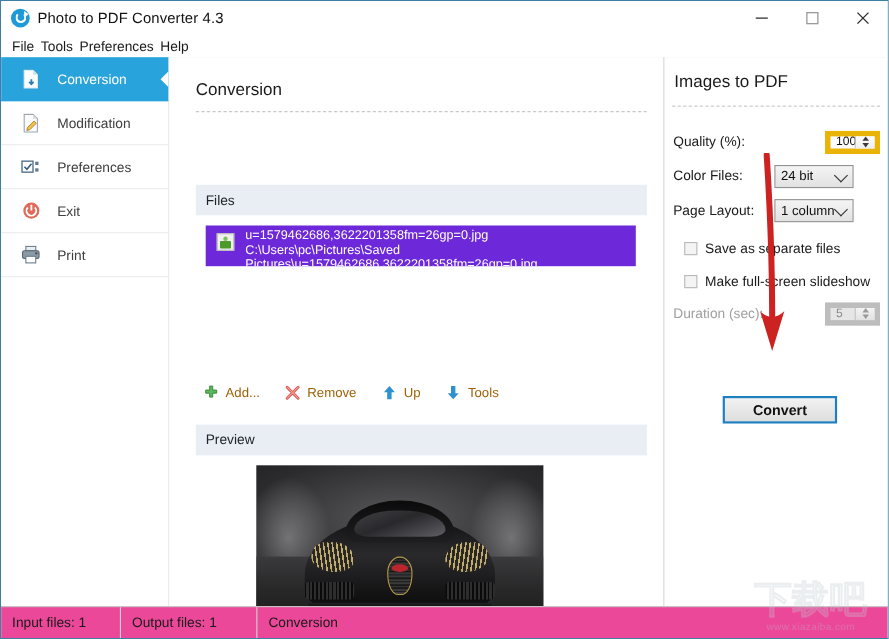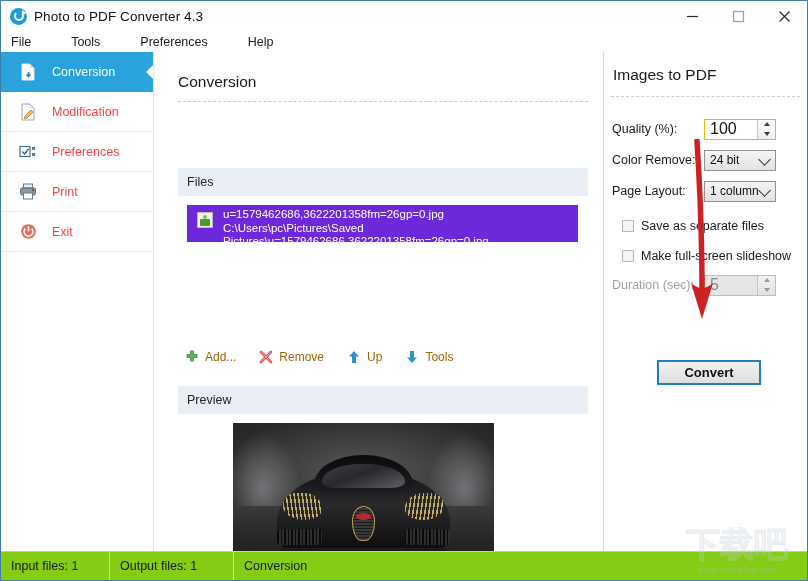--- a/index.html
+++ b/index.html
@@ -63,38 +63,38 @@
   .win-btn svg { display: block; }
 
   
   .menubar {
     position: absolute; left: 0; top: 30px; width: 806px; height: 21px;
     background: #ffffff;
     display: flex; align-items: center;
     font-size: 12.5px; color: #1a1a1a;
     border-bottom: 1px solid #dcdcdc;
   }
-  .menu-item { padding: 0 20px; line-height: 20px; }
+  .menu-item { padding: 0 3px; line-height: 20px; }
   .menu-item:first-child { padding-left: 10px; }
 
   
   .sidebar {
     position: absolute; left: 0; top: 51px; width: 152px; bottom: 29px;
     background: #ffffff;
     border-right: 1px solid #e3e3e3;
   }
   .side-item {
     position: relative;
     height: 40px;
     display: flex; align-items: center;
     padding-left: 17px;
     box-sizing: border-box;
     border-bottom: 1px solid #ebebeb;
     font-size: 12.5px;
-    color: #ef4444;
+    color: #404040;
   }
   .side-item.active {
     background: #29a3dc;
     color: #ffffff;
     border-bottom: 1px solid #29a3dc;
   }
   .side-item.active::after {
     content: "";
     position: absolute; right: 0; top: 50%;
     transform: translateY(-50%);
@@ -274,25 +274,26 @@
     border-top: 1px dashed #cdcdcd;
   }
   .frow {
     position: absolute; left: 8px; right: 7px; height: 22px;
     display: flex; align-items: center;
   }
   .flabel { font-size: 12.5px; color: #1a1a1a; width: 92px; flex: 0 0 auto; }
   .flabel.dim { color: #a0a0a0; }
   .spin {
     width: 72px; height: 21px; box-sizing: border-box;
-    border: 1px solid #eab308; background: #ffffff;
-    display: flex; align-items: center;
-    font-size: 16px; color: #111;
+    border: 5px solid #eab308; background: #ffffff;
+    display: flex; align-items: center;
+    font-size: 11px; color: #111;
     padding-left: 5px;
     position: relative;
+    margin-left: 46px;
   }
   .spin.dim { background: #e6e6e6; border-color: #bdbdbd; color: #8a8a8a; }
   .spin-btns {
     position: absolute; right: 0; top: 0; bottom: 0; width: 17px;
     border-left: 1px solid #c4c4c4;
     background: linear-gradient(to bottom, #fdfdfd, #eeeeee);
     display: flex; flex-direction: column;
   }
   .spin-btns > div {
     flex: 1; display: flex; align-items: center; justify-content: center;
@@ -348,21 +349,21 @@
   
   .red-arrow {
     position: absolute; left: 680px; top: 138px;
     width: 40px; height: 182px;
     pointer-events: none;
   }
 
   
   .statusbar {
     position: absolute; left: 0; bottom: 0; width: 806px; height: 28px;
-    background: #84cc16;
+    background: #ec4899;
     border-top: 1px solid #c9c9c9;
     display: flex; align-items: center;
     font-size: 12.5px; color: #1a1a1a;
   }
   .st-cell { height: 28px; display: flex; align-items: center; padding: 0 10px; }
   .st-sep { width: 1px; height: 28px; background: #d2d2d2; }
 
   
   .watermark {
     position: absolute; right: 8px; bottom: 5px;
@@ -443,39 +444,39 @@
           <path d="M3.2 7.6 l2.3 2.3 l4.1 -5" stroke="#2e5d82" stroke-width="1.4" fill="none"></path>
           <rect x="13" y="3" width="3" height="3" fill="#5d7c94"></rect>
           <rect x="13" y="9" width="3" height="3" fill="#5d7c94"></rect>
         </svg>
       </span>
       <span class="side-label">Preferences</span>
     </div>
 
     <div class="side-item">
       <span class="side-icon">
+        <svg width="17" height="17" viewBox="0 0 17 17">
+          <circle cx="8.5" cy="8.5" r="7.3" fill="#e06a5a"></circle>
+          <path d="M5.3 5.6 a4.4 4.4 0 1 0 6.4 0" stroke="#ffffff" stroke-width="1.7" fill="none"></path>
+          <line x1="8.5" y1="3.2" x2="8.5" y2="8.4" stroke="#ffffff" stroke-width="1.7"></line>
+        </svg>
+      </span>
+      <span class="side-label">Exit</span>
+    </div>
+
+    <div class="side-item">
+      <span class="side-icon">
         <svg width="18" height="17" viewBox="0 0 18 17">
           <rect x="4.5" y="1" width="9" height="4" fill="#e9eef2" stroke="#6a7d8c" stroke-width="1"></rect>
           <rect x="1.5" y="5" width="15" height="7" rx="1.5" fill="#8a9aa7" stroke="#56656f" stroke-width="1"></rect>
           <rect x="4.5" y="10" width="9" height="6" fill="#ffffff" stroke="#6a7d8c" stroke-width="1"></rect>
           <rect x="13" y="6.5" width="2" height="1.6" fill="#3d4a53"></rect>
         </svg>
       </span>
       <span class="side-label">Print</span>
-    </div>
-
-    <div class="side-item">
-      <span class="side-icon">
-        <svg width="17" height="17" viewBox="0 0 17 17">
-          <circle cx="8.5" cy="8.5" r="7.3" fill="#e06a5a"></circle>
-          <path d="M5.3 5.6 a4.4 4.4 0 1 0 6.4 0" stroke="#ffffff" stroke-width="1.7" fill="none"></path>
-          <line x1="8.5" y1="3.2" x2="8.5" y2="8.4" stroke="#ffffff" stroke-width="1.7"></line>
-        </svg>
-      </span>
-      <span class="side-label">Exit</span>
     </div>
   </div>
 
   <div class="center">
     <div class="panel-title">Conversion</div>
     <div class="title-rule"></div>
 
     <div class="section-head" style="top:116px;">Files</div>
 
     <div class="filelist">
@@ -554,21 +555,21 @@
       <span class="spin">
         <span>100</span>
         <span class="spin-btns">
           <div class="up"></div>
           <div class="dn"></div>
         </span>
       </span>
     </div>
 
     <div class="frow" style="top:97px;">
-      <span class="flabel">Color Remove:</span>
+      <span class="flabel">Color Files:</span>
       <span class="combo">
         <span>24 bit</span>
         <span class="chev"></span>
       </span>
     </div>
 
     <div class="frow" style="top:128px;">
       <span class="flabel">Page Layout:</span>
       <span class="combo">
         <span>1 column</span>

